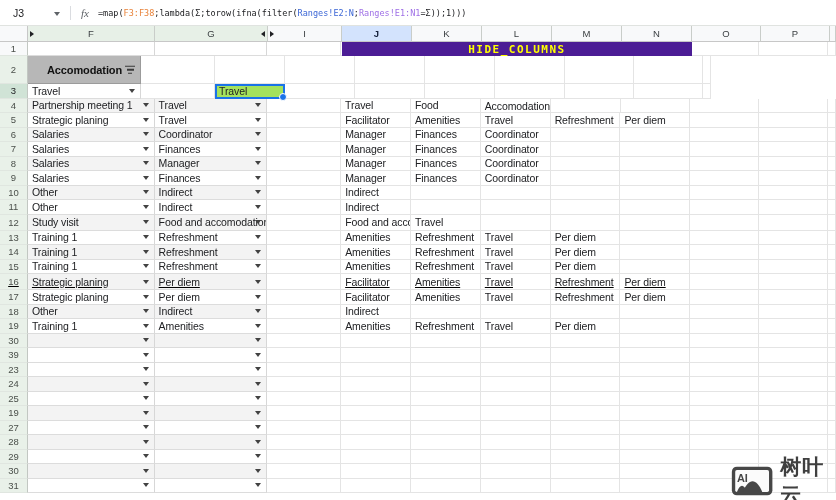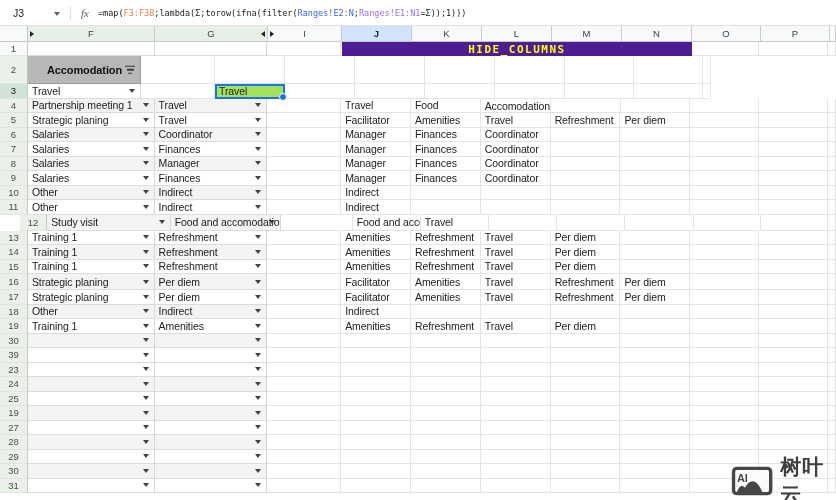--- a/index.html
+++ b/index.html
@@ -366,21 +366,21 @@
           <span class="ctext">Indirect</span>
         </div>
         <div class="cell" style="width: 70px;"></div>
         <div class="cell" style="width: 70px;"></div>
         <div class="cell" style="width: 70px;"></div>
         <div class="cell" style="width: 70px;"></div>
         <div class="cell" style="width: 69px;"></div>
         <div class="cell" style="width: 69px;"></div>
         <div class="cell" style="width: 6px;"></div>
       </div>
-      <div class="row" style="height: 16px; padding-left: 20px;">
+      <div class="row" style="height: 16px;">
         <div class="rn">12</div>
         <div class="cell fg band" style="width: 127px;">
           <span class="ctext">Study visit</span>
           <div class="dd"></div>
         </div>
         <div class="cell fg band" style="width: 113px;">
           <span class="ctext">Food and accomodation</span>
           <div class="dd"></div>
         </div>
         <div class="cell" style="width: 74px;"></div>
@@ -474,21 +474,21 @@
           <span class="ctext">Travel</span>
         </div>
         <div class="cell ovf" style="width: 70px;">
           <span class="ctext">Per diem</span>
         </div>
         <div class="cell" style="width: 70px;"></div>
         <div class="cell" style="width: 69px;"></div>
         <div class="cell" style="width: 69px;"></div>
         <div class="cell" style="width: 6px;"></div>
       </div>
-      <div class="row" style="height: 16px;">
+      <div class="row" style="height: 16px; text-decoration: underline;">
         <div class="rn">16</div>
         <div class="cell fg band" style="width: 127px;">
           <span class="ctext">Strategic planing</span>
           <div class="dd"></div>
         </div>
         <div class="cell fg band" style="width: 113px;">
           <span class="ctext">Per diem</span>
           <div class="dd"></div>
         </div>
         <div class="cell" style="width: 74px;"></div>

